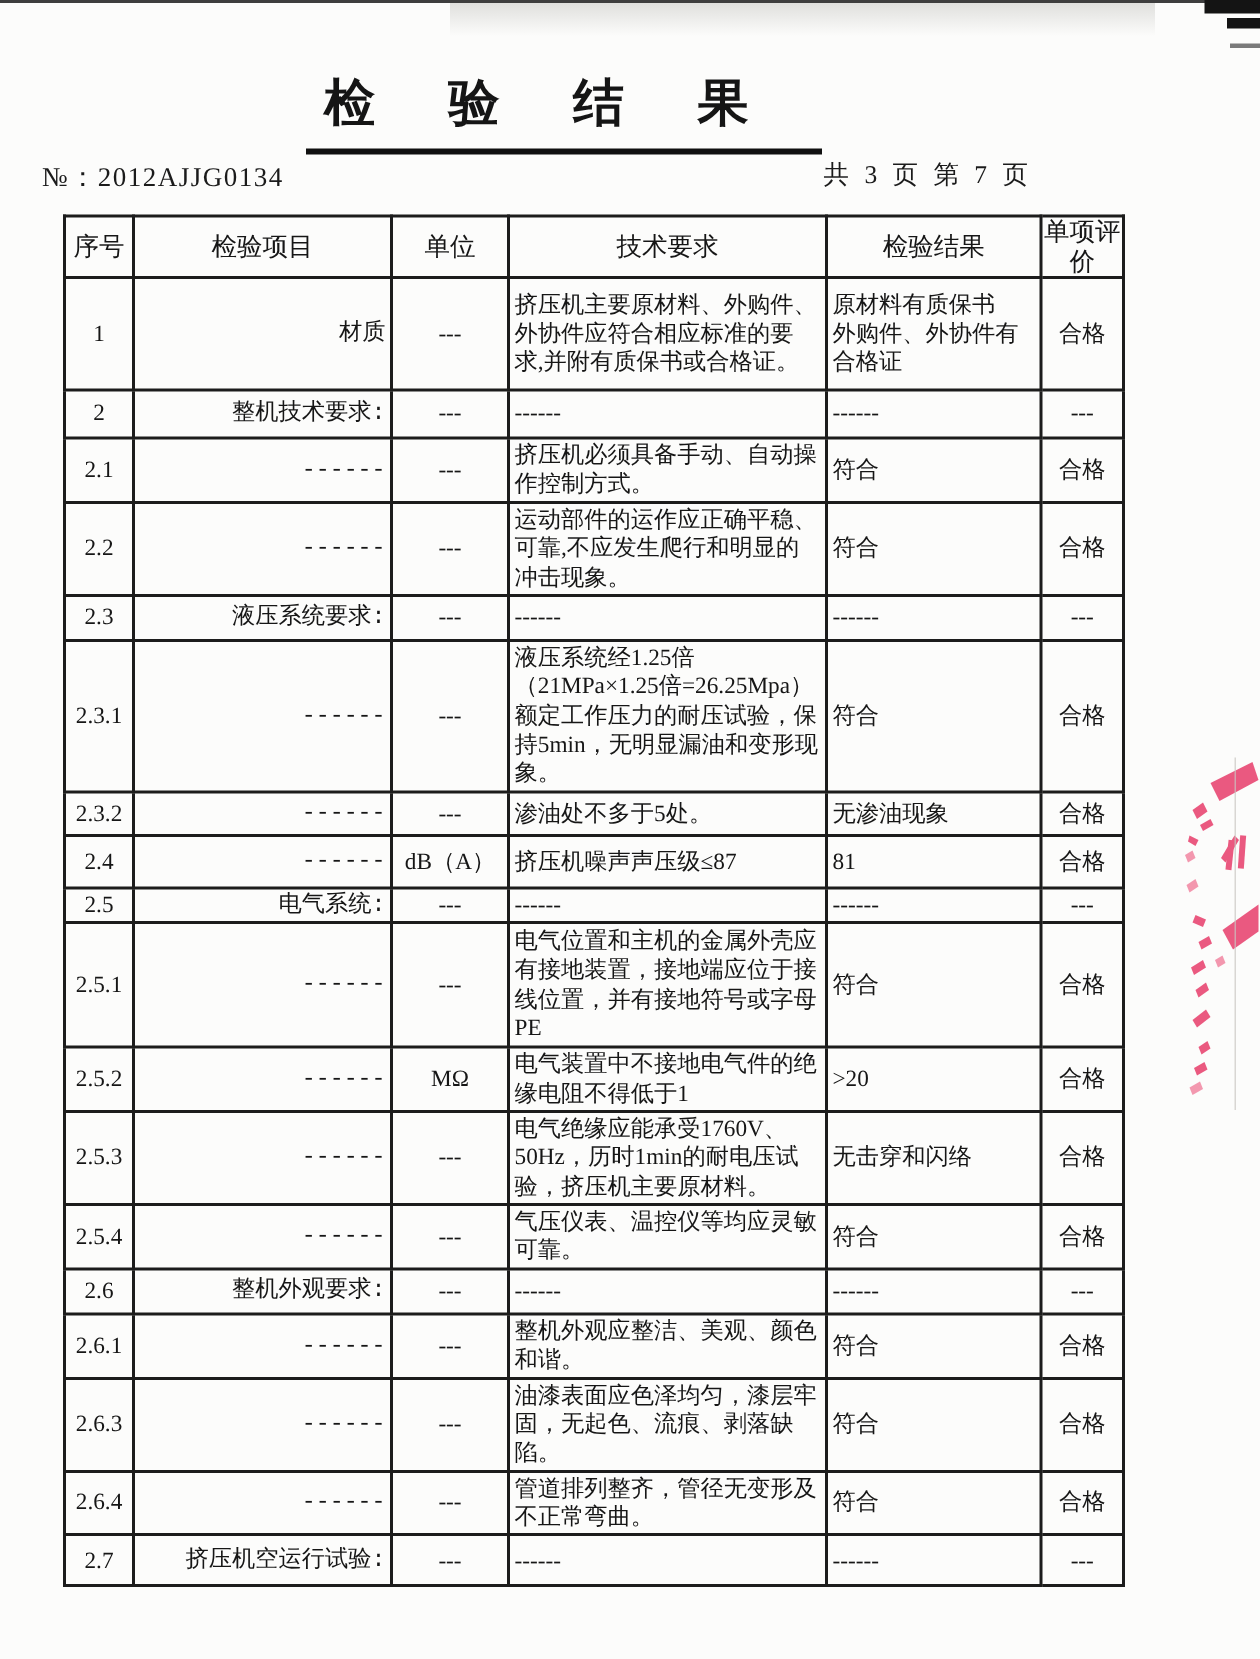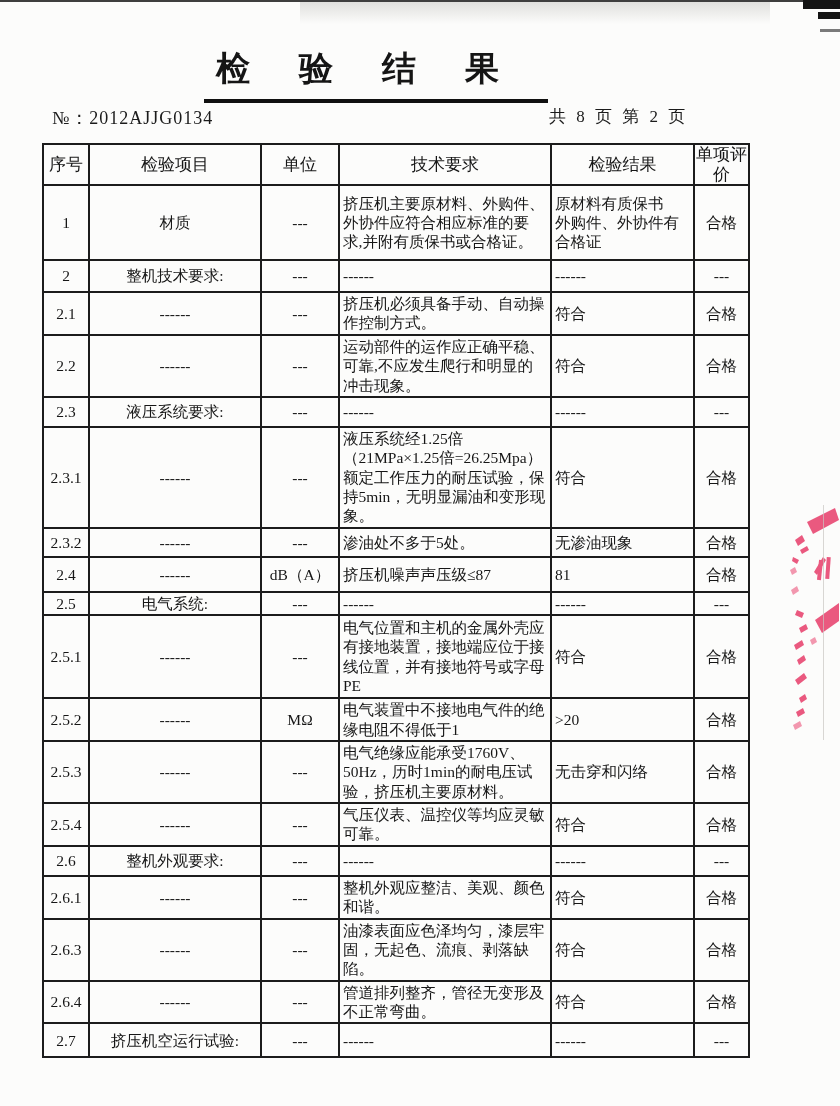--- a/index.html
+++ b/index.html
@@ -18,36 +18,36 @@
   .bar2{left:818px;top:12px;width:22px;height:7px;}
   .bar3{left:820px;top:29px;width:20px;height:3px;background:#7a7a7a;}
   
   .title{
     position:absolute;left:204px;top:46px;
     font-size:34px;font-weight:700;letter-spacing:49px;
     padding:0 0 7px 12px;border-bottom:4px solid #101010;
     white-space:nowrap;color:#151515;
   }
   
-  .doc-no{position:absolute;left:52px;top:106px;font-size:18px;letter-spacing:1px;}
+  .doc-no{position:absolute;left:28px;top:106px;font-size:18px;letter-spacing:1px;}
   .page-info{position:absolute;left:549px;top:105px;font-size:17px;letter-spacing:3px;}
   
   table.insp{
     position:absolute;left:42px;top:143px;width:706px;
     border-collapse:collapse;table-layout:fixed;
     font-size:15.5px;line-height:1.25;color:#161616;
   }
   table.insp th,table.insp td{
     border:2px solid #1c1c1c;overflow:hidden;
     vertical-align:middle;padding:1px 3px;
   }
   table.insp thead tr{height:40px;}
   table.insp th{font-weight:400;font-size:17px;text-align:center;padding:0;line-height:1.15;}
   .c-no{text-align:center;padding:0;}
-  .c-item{text-align:center;padding-left:9px;}
+  .c-item{text-align:right;padding-left:9px;font-family:Liberation Mono, monospace;}
   .c-unit{text-align:center;}
   .c-req{text-align:left;padding:2px 4px;}
   .c-res{text-align:left;padding:2px 6px;white-space:pre-line;}
   .c-eval{text-align:center;padding:0;}
   
   .stamp{position:absolute;left:785px;top:500px;}
   .scan-vline{position:absolute;left:823px;top:505px;width:1px;height:235px;background:#c9c6c2;opacity:.7;}
 </style>
 </head>
 <body>
@@ -56,21 +56,21 @@
 
   <div class="scan-top-line"></div>
   <div class="scan-shade"></div>
   <div class="scan-bar bar1"></div>
   <div class="scan-bar bar2"></div>
   <div class="scan-bar bar3"></div>
 
   <div class="title">检验结果</div>
 
   <div class="doc-no">№：2012AJJG0134</div>
-  <div class="page-info">共 8 页 第 2 页</div>
+  <div class="page-info">共 3 页 第 7 页</div>
 
   <table class="insp">
     <colgroup>
       <col style="width:46px">
         <col style="width:172px">
         <col style="width:78px">
       <col style="width:212px">
         <col style="width:143px">
         <col style="width:55px">
     </colgroup>

